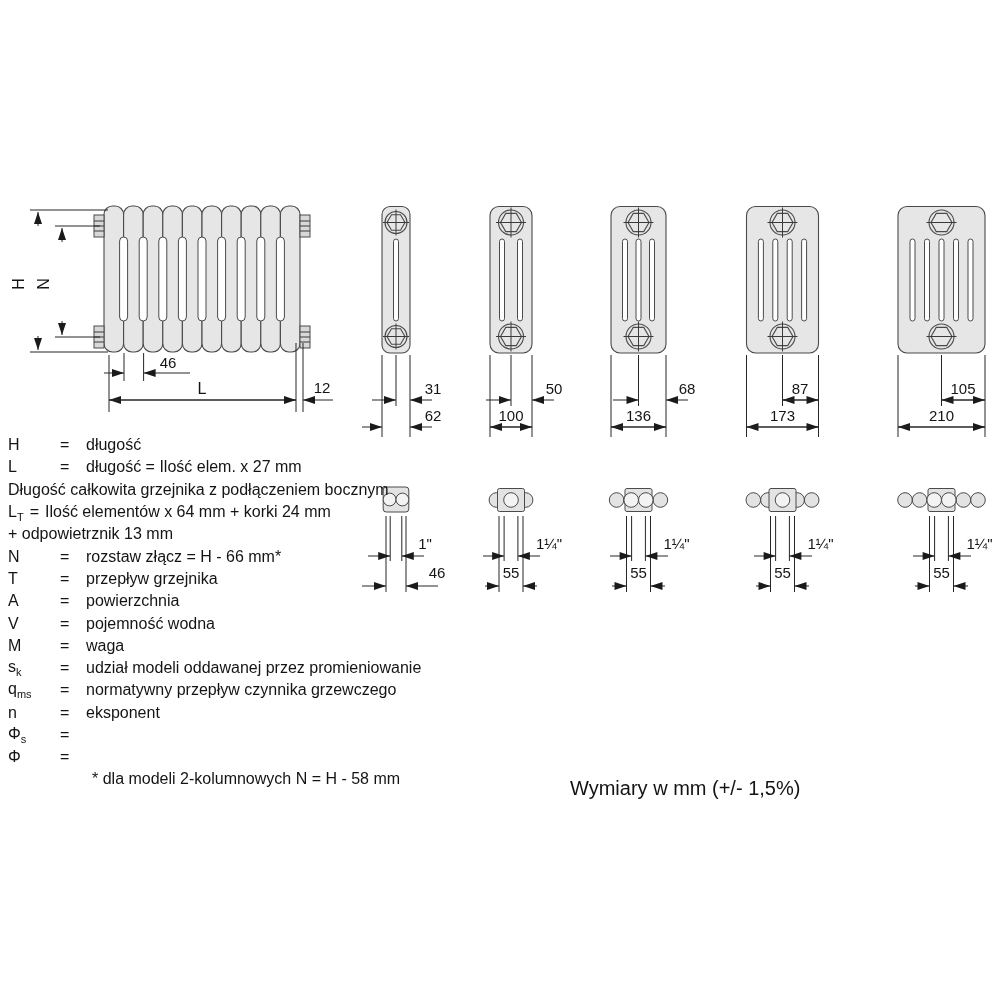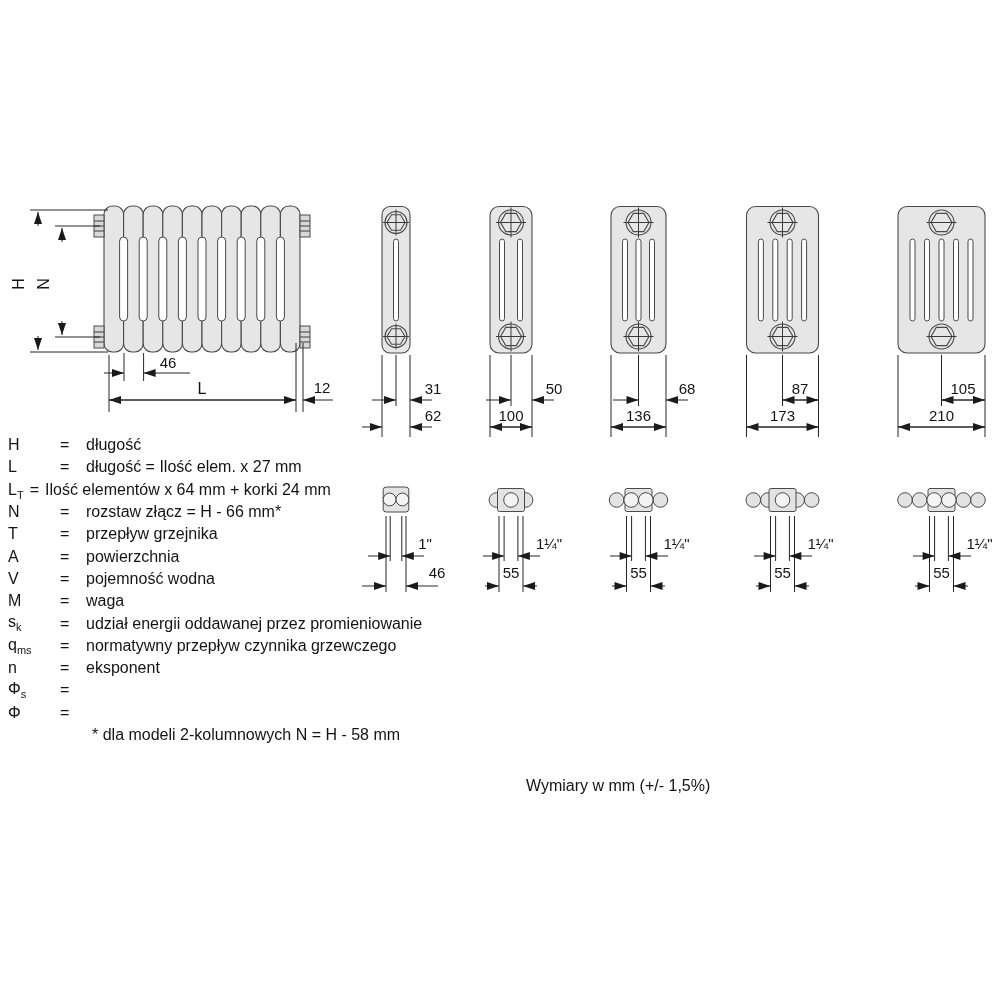--- a/index.html
+++ b/index.html
@@ -17,21 +17,21 @@
   text.dt{font-family:"Liberation Sans",sans-serif;font-size:15px;fill:#141414;text-anchor:middle}
   text.big{font-size:16px}
   .legend{position:absolute;left:8px;top:434px;width:600px;font-size:16px;}
   .lrow{height:22.3px;display:flex;align-items:center;white-space:nowrap;}
   .lrow .sym{width:52px;flex:0 0 52px;}
   .lrow .eq{width:26px;flex:0 0 26px;}
   .lrow.flow{display:block;line-height:22.3px;}
   .lrow.indent{padding-left:84px;}
   sub.lsub{font-size:11px;}
   .feq{margin:0 6px;}
-  .note{position:absolute;left:526px;top:777px;font-size:16px;white-space:nowrap;}
+  .note{position:absolute;left:570px;top:777px;font-size:20px;white-space:nowrap;}
 </style>
 </head>
 <body>
 
 <div id="stage">
 
 <svg width="1000" height="1000" viewBox="0 0 1000 1000">
   <defs>
     <marker id="ar" markerUnits="userSpaceOnUse" markerWidth="14" markerHeight="10" refX="13" refY="5" orient="auto">
       <path d="M1,1 L13,5 L1,9 Z" fill="#1a1a1a"></path>
@@ -331,21 +331,23 @@
   <div class="lrow cols">
         <span class="sym">H</span>
         <span class="eq">=</span>
         <span class="ltx">długość</span>
       </div>
   <div class="lrow cols">
         <span class="sym">L</span>
         <span class="eq">=</span>
         <span class="ltx">długość = Ilość elem. x 27 mm</span>
       </div>
+  <div class="lrow flow"><span>Długość całkowita grzejnika z podłączeniem bocznym</span></div>
   <div class="lrow flow"><span>L</span><sub class="lsub">T</sub><span class="feq">=</span><span>Ilość elementów x 64 mm + korki 24 mm</span></div>
+  <div class="lrow flow"><span>+ odpowietrznik 13 mm</span></div>
   <div class="lrow cols">
         <span class="sym">N</span>
         <span class="eq">=</span>
         <span class="ltx">rozstaw złącz = H - 66 mm*</span>
       </div>
   <div class="lrow cols">
         <span class="sym">T</span>
         <span class="eq">=</span>
         <span class="ltx">przepływ grzejnika</span>
       </div>
@@ -360,21 +362,21 @@
         <span class="ltx">pojemność wodna</span>
       </div>
   <div class="lrow cols">
         <span class="sym">M</span>
         <span class="eq">=</span>
         <span class="ltx">waga</span>
       </div>
   <div class="lrow cols">
         <span class="sym"><span>s</span><sub class="lsub">k</sub></span>
         <span class="eq">=</span>
-        <span class="ltx">udział energii oddawanej przez promieniowanie</span>
+        <span class="ltx">udział modeli oddawanej przez promieniowanie</span>
       </div>
   <div class="lrow cols">
         <span class="sym"><span>q</span><sub class="lsub">ms</sub></span>
         <span class="eq">=</span>
         <span class="ltx">normatywny przepływ czynnika grzewczego</span>
       </div>
   <div class="lrow cols">
         <span class="sym">n</span>
         <span class="eq">=</span>
         <span class="ltx">eksponent</span>

